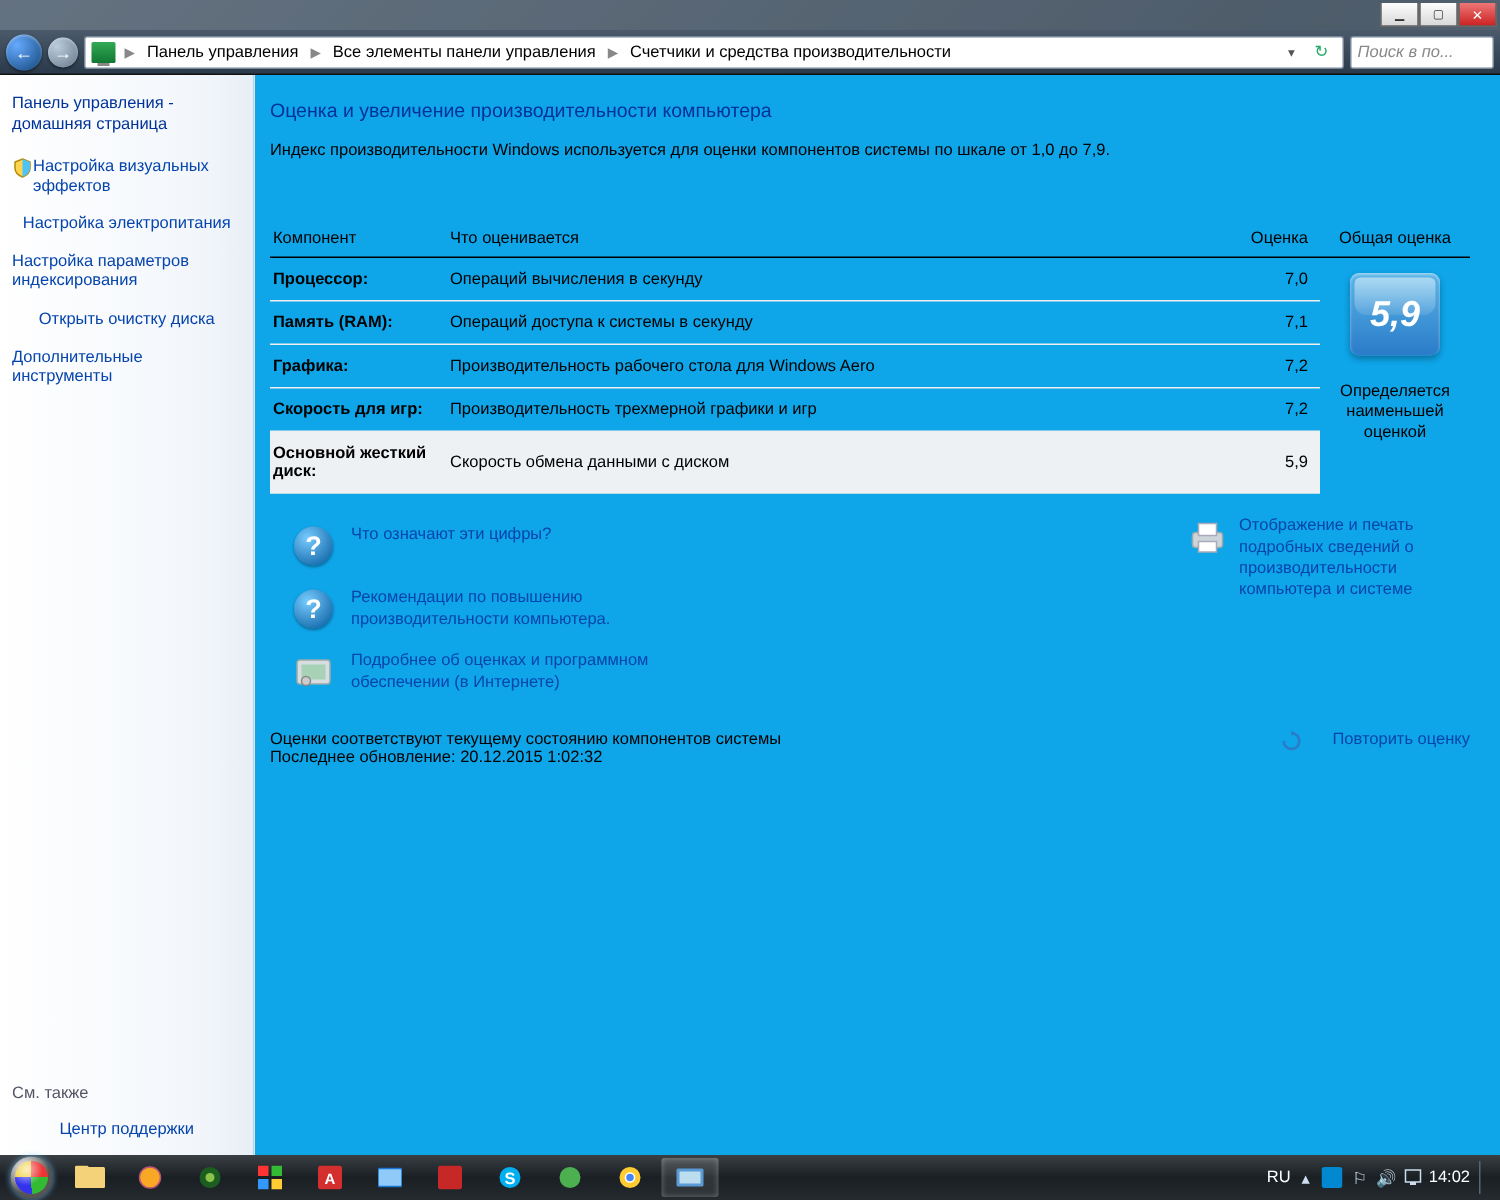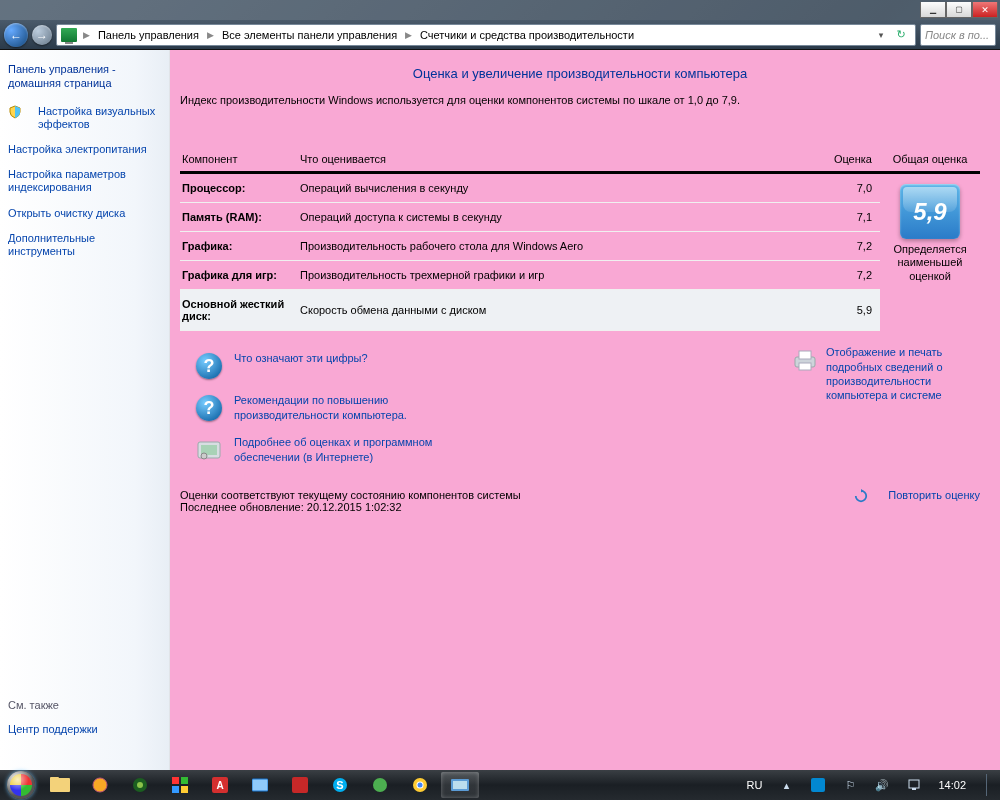--- a/index.html
+++ b/index.html
@@ -17,52 +17,52 @@
 
 
 .navbar { height: 30px; background: linear-gradient(#4a5a6a,#2a3a4a); display: flex; align-items: center; padding: 0 4px; gap: 4px; border-bottom: 1px solid #111; }
 .nav-btn { width: 24px; height: 24px; border-radius: 50%; background: radial-gradient(circle at 30% 30%, #6af, #147); display:flex; align-items:center; justify-content:center; color:#fff; font-size:12px; box-shadow: inset 0 1px 2px rgba(255,255,255,0.4), 0 1px 2px rgba(0,0,0,0.5); }
 .nav-btn.fwd { background: radial-gradient(circle at 30% 30%, #bcd, #678); width:20px; height:20px; }
 .breadcrumb { flex: 1; height: 22px; background: #fff; border: 1px solid #789; border-radius: 2px; display: flex; align-items: center; padding: 0 4px; gap: 2px; font-size: 11px; color: #000; }
 .bc-sep { color: #888; padding: 0 4px; font-size:9px; }
 .bc-item { padding: 2px 2px; }
 .bc-drop { width: 16px; text-align:center; color:#555; font-size:9px; }
 .refresh-btn { width:20px; color:#2a6; text-align:center; }
-.searchbox { width: 76px; height: 22px; background: #fff; border: 1px solid #789; border-radius: 2px; padding: 0 4px; color: #888; font-style: italic; display:flex; align-items:center; }
-
-
-.window-body { position: absolute; top: 50px; bottom: 30px; left: 0; right: 0; background: #f9a8d4; display: flex; }
+.searchbox { width: 96px; height: 22px; background: #fff; border: 1px solid #789; border-radius: 2px; padding: 0 4px; color: #888; font-style: italic; display:flex; align-items:center; }
+
+
+.window-body { position: absolute; top: 50px; bottom: 30px; left: 0; right: 0; background: #0ea5e9; display: flex; }
 
 
 .sidebar { width: 170px; background: linear-gradient(to right, #fff 0%, #f2f6fb 80%, #e8eef5 100%); padding: 12px 8px; position:relative; border-right:1px solid #e0e4e8;}
 .home-link { color: #003399; font-size: 11px; line-height:1.3; padding-bottom: 8px; display:block; }
-.side-item { display:flex; gap:16px; padding: 6px 0; color: #0645AD; font-size: 11px; line-height:1.2; cursor:pointer; }
+.side-item { display:flex; gap:0; padding: 6px 0; color: #0645AD; font-size: 11px; line-height:1.2; cursor:pointer;justify-content:center; }
 .shield { width:14px; height:14px; flex-shrink:0; }
 .shield svg { width:14px; height:14px; }
-.see-also { position:absolute; bottom: 28px; left: 8px; right:8px;margin-top:38px; }
+.see-also { position:absolute; bottom: 4px; left: 8px; right:8px;margin-top:38px; }
 .see-also-h { color:#556; font-size:11px; padding-bottom:6px; }
 
 
 .content { flex:1; padding: 16px 20px 16px 10px; overflow:auto; color:#000; }
-h1 { color: #003399; font-size: 13px; font-weight: normal; margin-bottom: 10px; text-align: center; }
+h1 { color: #003399; font-size: 13px; font-weight: normal; margin-bottom: 10px; }
 .intro { font-size: 11px; max-width: 590px; line-height:1.3; margin-bottom: 14px; margin-top: 12px; }
-.score-head { display:flex; border-bottom:3px solid #000000; padding: 6px 0; font-weight:normal;margin-top:40px; }
+.score-head { display:flex; border-bottom:1px solid #000000; padding: 6px 0; font-weight:normal;margin-top:40px; }
 .col-comp { width: 120px; padding-left:2px; }
 .col-desc { flex:1; padding-right:8px; }
 .col-score { width: 60px; text-align:right; padding-right:8px; }
 .col-overall-h { width:100px; text-align:center; }
 .score-body { display:flex; }
 .rows { flex:1; }
 .row { display:flex; padding: 8px 0; border-bottom: 1px solid #f0f0f0; font-size:11px; align-items:center; }
 .row .col-comp { font-weight:bold; }
 .row.highlight { background: #eef1f4; }
 .overall-cell { width:100px; display:flex; flex-direction:column; align-items:center; justify-content:flex-start; padding-top:10px; }
 .big-score { width:60px; height:55px; background: linear-gradient(#5bb5e8,#2a7bc8); border-radius:6px; display:flex; align-items:center; justify-content:center; color:#fff; font-size:24px; font-weight:bold; box-shadow: 0 2px 4px rgba(0,0,0,0.3), inset 0 1px 2px rgba(255,255,255,0.5); font-style:italic; position:relative; }
 .big-score::before { content:""; position:absolute; top:3px; left:3px; right:3px; height:45%; background:linear-gradient(rgba(255,255,255,0.5),rgba(255,255,255,0.1)); border-radius:4px 4px 8px 8px; }
-.overall-caption { font-size:11px; text-align:center; margin-top:4px; line-height:1.2; }
+.overall-caption { font-size:11px; text-align:center; margin-top:18px; line-height:1.2; }
 
 .link-rows { margin-top: 14px; display:flex; }
 .link-left { flex:1; }
 .link-right { width: 190px; display:flex; gap:6px; }
 .link-item { display:flex; gap:10px; align-items:flex-start; padding: 6px 0 6px 14px; }
 .link-icon { width:30px; height:30px; flex-shrink:0; display:flex; align-items:center; justify-content:center; }
 .help-icon { width:26px; height:26px; border-radius:50%; background: radial-gradient(circle at 35% 30%, #7cf, #059); color:#fff; font-size:18px; font-weight:bold; display:flex; align-items:center; justify-content:center; box-shadow: 0 1px 2px rgba(0,0,0,0.4); }
 .link-text { color:#0645AD; font-size:11px; line-height:1.3; max-width:260px; cursor:pointer; }
 .printer-icon { width:28px; height:22px; }
 
@@ -71,21 +71,21 @@
 .rerun-ico { width:14px; height:14px; }
 
 
 .taskbar { position:absolute; bottom:0; left:0; right:0; height:30px; background: linear-gradient(#3a3f44, #1a1f24 50%, #252a2f); display:flex; align-items:center; padding: 0 2px; }
 .start-btn { width:38px; height:30px; display:flex; align-items:center; justify-content:center; }
 .orb { width:28px; height:28px; border-radius:50%; background: radial-gradient(circle at 35% 30%, #fff, #ccc 20%, #555 60%); box-shadow: 0 0 4px rgba(120,200,255,0.8); position:relative; overflow:hidden; }
 .orb::before { content:""; position:absolute; inset:3px; border-radius:50%; background: conic-gradient(#e33 0 25%, #3b3 25% 50%, #33e 50% 75%, #ec3 75% 100%); }
 .orb::after { content:""; position:absolute; inset:3px; border-radius:50%; background: radial-gradient(circle at 35% 25%, rgba(255,255,255,0.7), transparent 50%); }
 .task-item { width:38px; height:26px; margin: 0 1px; border-radius:2px; display:flex; align-items:center; justify-content:center; font-size:14px; color:#ccc; }
 .task-item.active { background: linear-gradient(rgba(255,255,255,0.15), rgba(255,255,255,0.05)); box-shadow: inset 0 0 4px rgba(255,255,255,0.3); }
-.tray { margin-left:auto; display:flex; align-items:center; gap:16px; padding-right:6px; color:#fff; font-size:11px; }
+.tray { margin-left:auto; display:flex; align-items:center; gap:2px; padding-right:6px; color:#fff; font-size:11px; }
 .tray-ico { width:16px; height:16px; display:flex; align-items:center; justify-content:center; font-size:11px; color:#cde; }
 .cp-icon { width:16px; height:14px; background:linear-gradient(#3a5,#173); border-radius:1px; position:relative; display:inline-block; }
 .cp-icon::after{ content:""; position:absolute; bottom:-2px; left:4px; width:8px; height:2px; background:#888;}
 </style>
 </head>
 <body>
 
 <div class="titlebar">
   <div class="win-btns">
     <div class="win-btn min"></div>
@@ -167,21 +167,21 @@
             <div class="col-comp">Память (RAM):</div>
             <div class="col-desc">Операций доступа к системы в секунду</div>
             <div class="col-score">7,1</div>
           </div>
           <div class="row">
             <div class="col-comp">Графика:</div>
             <div class="col-desc">Производительность рабочего стола для Windows Aero</div>
             <div class="col-score">7,2</div>
           </div>
           <div class="row">
-            <div class="col-comp">Графика для игр:</div>
+            <div class="col-comp">Скорость для игр:</div>
             <div class="col-desc">Производительность трехмерной графики и игр</div>
             <div class="col-score">7,2</div>
           </div>
           <div class="row highlight">
             <div class="col-comp">Основной жесткий диск:</div>
             <div class="col-desc">Скорость обмена данными с диском</div>
             <div class="col-score">5,9</div>
           </div>
         </div>
       <div class="overall-cell">

